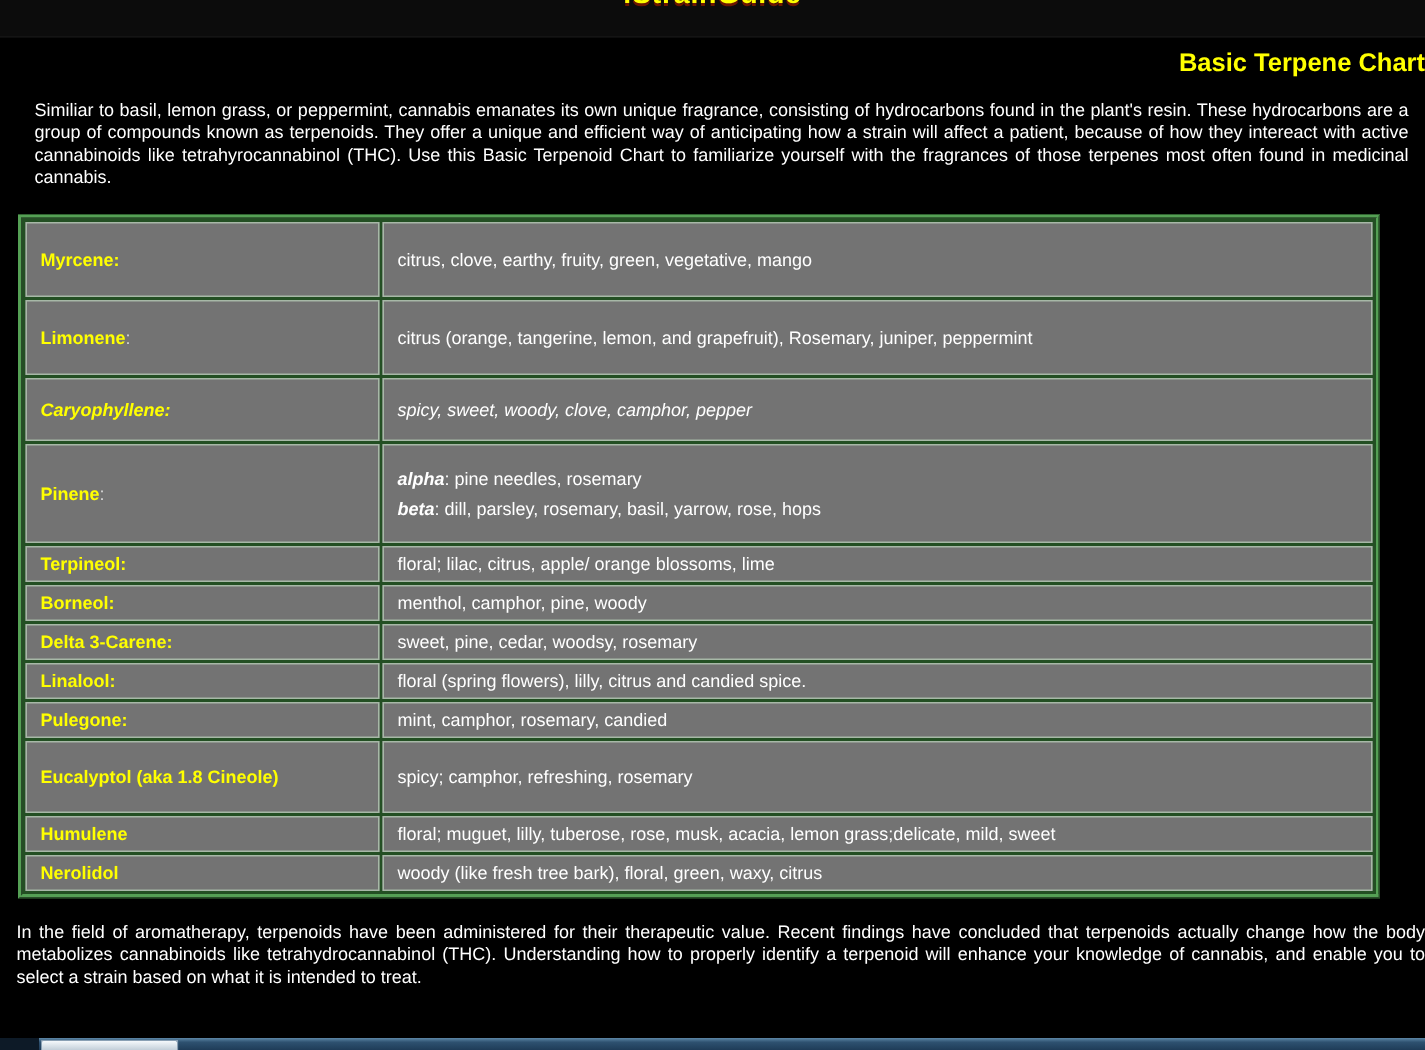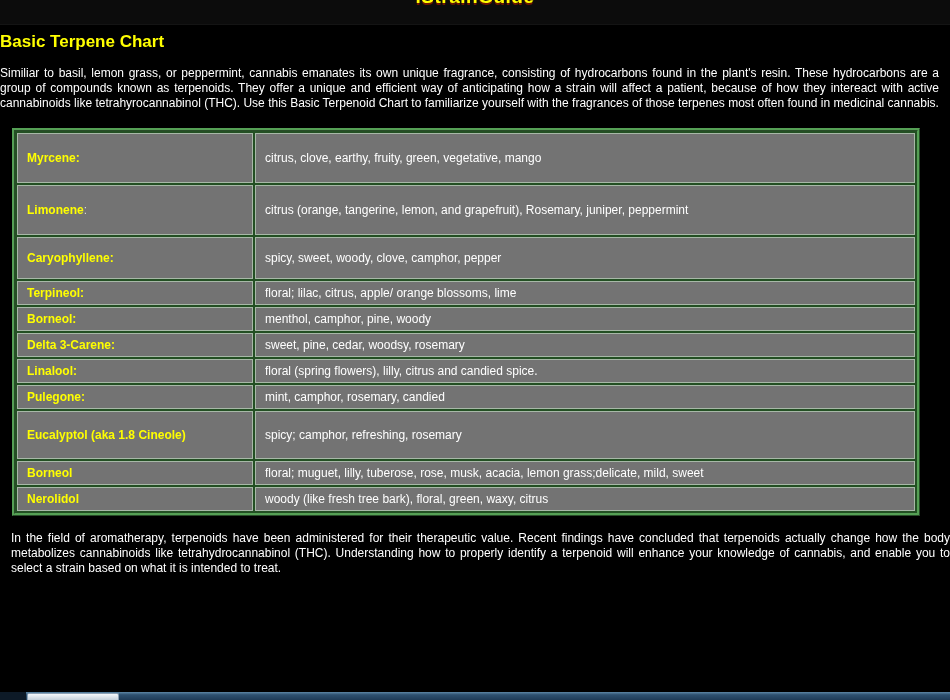--- a/index.html
+++ b/index.html
@@ -7,40 +7,40 @@
     position:relative;width:950px;height:700px;overflow:hidden;
     background:#000;font-family:"Liberation Sans",sans-serif;color:#fff;
   }
   .top-band{position:relative;height:24px;background:#0c0c0c;border-bottom:1px solid #141414;overflow:visible;}
   .site-title{
     position:absolute;top:-14px;left:0;right:0;margin:0;text-align:center;
     color:#ffff00;font-size:19px;font-weight:bold;letter-spacing:.5px;
     text-shadow:0 2px 0 #6e1600;
   }
   .page-heading{
-    margin:7px 0 0 0;text-align:left;color:#ffff00;
+    margin:7px 0 0 0;text-align:right;color:#ffff00;
     font-size:17px;font-weight:bold;
   }
   .body-text{
-    margin:14px 11px 0 0;font-size:12px;line-height:15px;
+    margin:14px 11px 0 23px;font-size:12px;line-height:15px;
     text-align:justify;color:#ffffff;
   }
   table.terpene{
     margin:17px 0 0 12px;width:908px;box-sizing:border-box;
     border:3px ridge #55a055;background:#234f23;
     border-collapse:separate;border-spacing:2px;
   }
   td{
     box-sizing:border-box;background:#737373;border:1px solid #a7b8a7;
     font-size:12px;color:#ffffff;padding:0 9px;vertical-align:middle;
   }
   td.label-cell{width:236px;color:#ffff00;font-weight:bold;}
   td.label-cell .sfx{font-weight:normal;color:#d9d9d9;}
   tr.r-a td{height:50px;}
-  tr.r-b td{height:42px;}
+  tr.r-b td{height:42px;font-style:italic;}
   tr.r-c td{height:66px;}
   tr.r-s td{height:24px;margin-top:24px;}
   tr.r-e td{height:48px;}
   tr.r-l td{height:26px;}
   .pline{margin:5px 0;line-height:15px;}
   .pline .lead{font-weight:bold;font-style:italic;}
   .outro{margin:15px 0 0 11px;}
   .taskbar{position:absolute;left:0;right:0;bottom:0;height:8px;
     background:linear-gradient(#5d87a6,#2e5170 35%,#1f3c58);}
   .taskbar-corner{position:absolute;left:0;top:0;width:26px;height:8px;background:#0d1a27;}
@@ -68,20 +68,27 @@
         <td><span>citrus, clove, earthy, fruity, green, vegetative, mango</span></td>
       </tr>
       <tr class="r-a">
         <td class="label-cell"><span>Limonene</span><span class="sfx">:</span></td>
         <td><span>citrus (orange, tangerine, lemon, and grapefruit), Rosemary, juniper, peppermint</span></td>
       </tr>
       <tr class="r-b">
         <td class="label-cell"><span>Caryophyllene:</span><span class="sfx"></span></td>
         <td><span>spicy, sweet, woody, clove, camphor, pepper</span></td>
       </tr>
+      <tr class="r-c">
+        <td class="label-cell"><span>Pinene</span><span class="sfx">:</span></td>
+        <td>
+          <p class="pline"><span class="lead">alpha</span><span>: pine needles, rosemary</span></p>
+          <p class="pline"><span class="lead">beta</span><span>: dill, parsley, rosemary, basil, yarrow, rose, hops</span></p>
+        </td>
+      </tr>
       <tr class="r-s">
         <td class="label-cell"><span>Terpineol:</span><span class="sfx"></span></td>
         <td><span>floral; lilac, citrus, apple/ orange blossoms, lime</span></td>
       </tr>
       <tr class="r-s">
         <td class="label-cell"><span>Borneol:</span><span class="sfx"></span></td>
         <td><span>menthol, camphor, pine, woody</span></td>
       </tr>
       <tr class="r-s">
         <td class="label-cell"><span>Delta 3-Carene:</span><span class="sfx"></span></td>
@@ -93,21 +100,21 @@
       </tr>
       <tr class="r-s">
         <td class="label-cell"><span>Pulegone:</span><span class="sfx"></span></td>
         <td><span>mint, camphor, rosemary, candied</span></td>
       </tr>
       <tr class="r-e">
         <td class="label-cell"><span>Eucalyptol (aka 1.8 Cineole)</span><span class="sfx"></span></td>
         <td><span>spicy; camphor, refreshing, rosemary</span></td>
       </tr>
       <tr class="r-s">
-        <td class="label-cell"><span>Borneol</span><span class="sfx"></span></td>
+        <td class="label-cell"><span>Humulene</span><span class="sfx"></span></td>
         <td><span>floral; muguet, lilly, tuberose, rose, musk, acacia, lemon grass;delicate, mild, sweet</span></td>
       </tr>
       <tr class="r-s">
         <td class="label-cell"><span>Nerolidol</span><span class="sfx"></span></td>
         <td><span>woody (like fresh tree bark), floral, green, waxy, citrus</span></td>
       </tr>
     </tbody>
   </table>
 
   <p class="body-text outro">In the field of aromatherapy, terpenoids have been administered for their therapeutic value. Recent findings have concluded that terpenoids actually change how the body metabolizes cannabinoids like tetrahydrocannabinol (THC). Understanding how to properly identify a terpenoid will enhance your knowledge of cannabis, and enable you to select a strain based on what it is intended to treat.</p>

